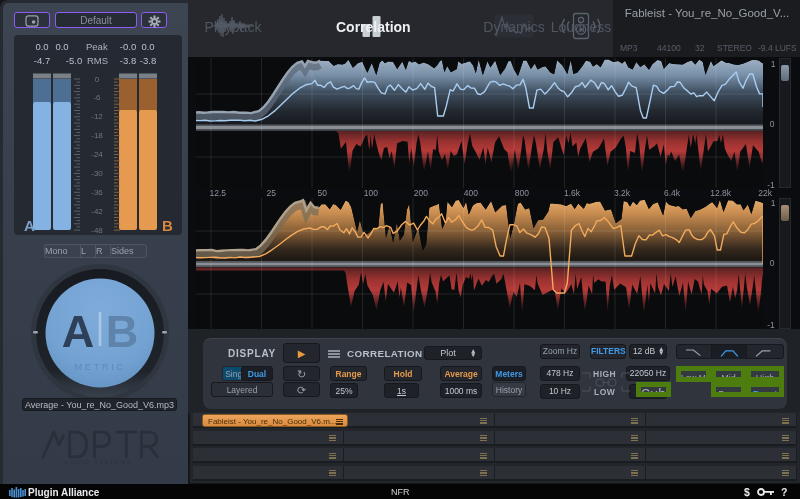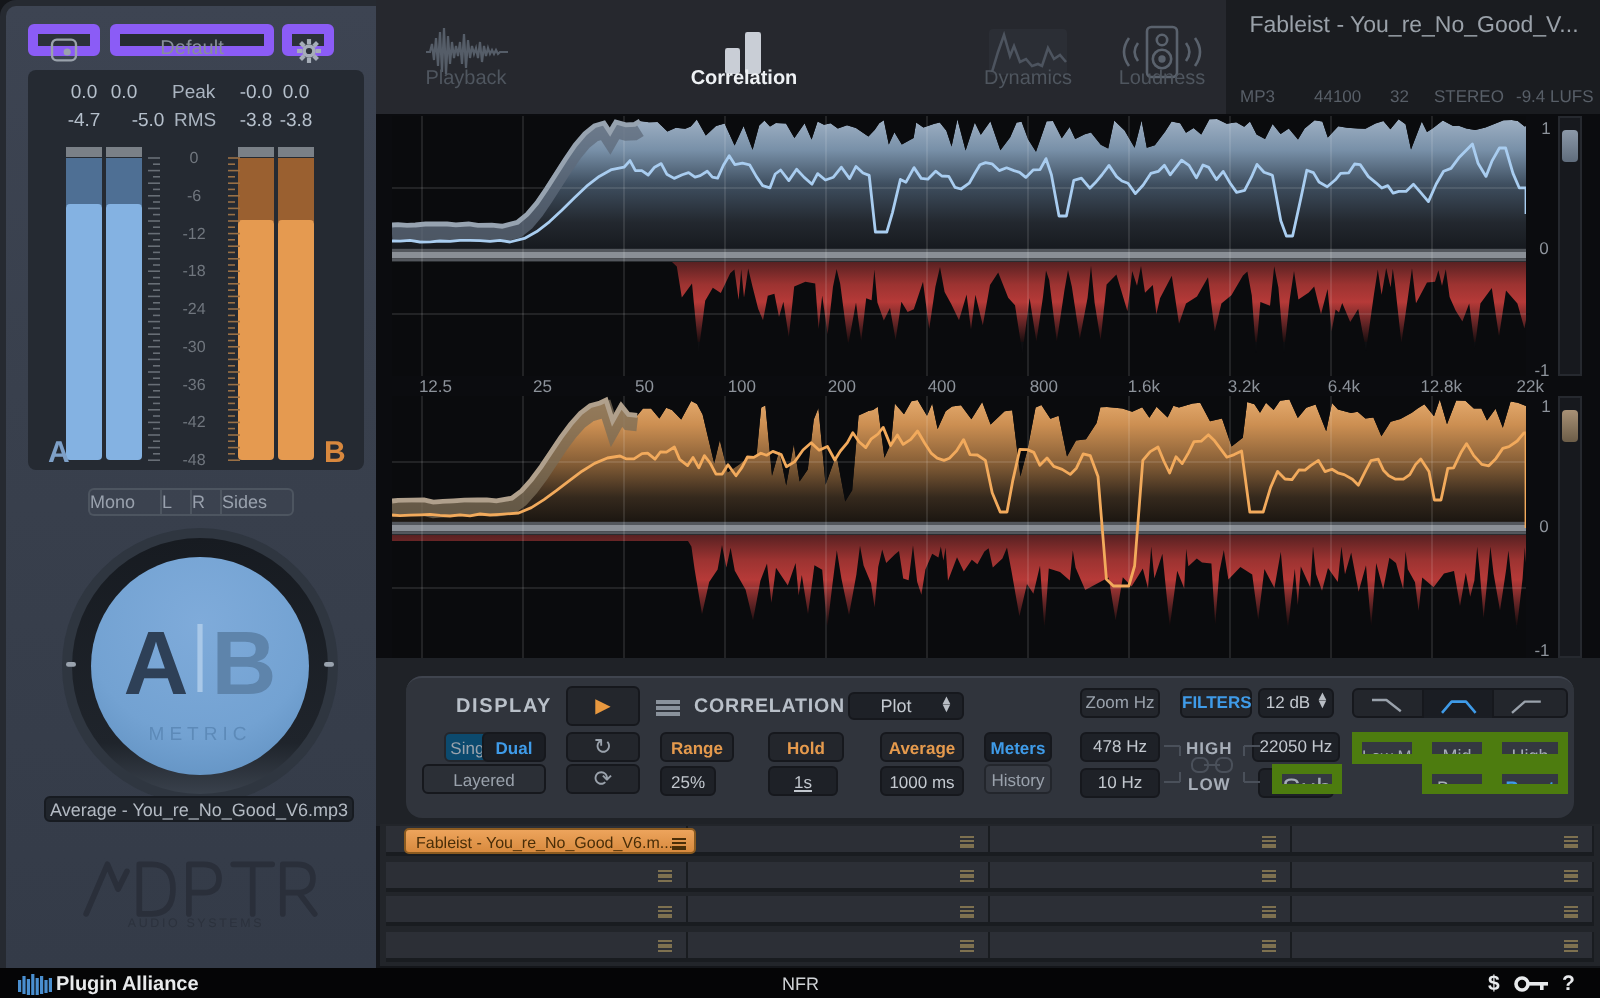--- a/index.html
+++ b/index.html
@@ -1,30 +1,30 @@
 <!DOCTYPE html>
 <html><head><meta charset="utf-8"><style>
 *{margin:0;padding:0;box-sizing:border-box}
 html,body{width:800px;height:499px;overflow:hidden;background:#14161a;font-family:"Liberation Sans",sans-serif}
 .abs{position:absolute}
 #root{position:relative;width:800px;height:499px}
 
 #lpanel{left:0;top:0;width:188px;height:484px;background:linear-gradient(180deg,#3d4452 0%,#39404d 40%,#343b48 100%);border-radius:8px 0 0 0;border-left:3px solid #262a31;border-top:3px solid #262a31;}
-.tbtn{top:12px;height:16px;background:#2c313a;border:5px solid #8b5cf6;border-radius:3px;color:#9aa2ac}
+.tbtn{top:12px;height:16px;background:#2c313a;border:1px solid #8b5cf6;border-radius:3px;color:#9aa2ac}
 #meterpanel{left:14px;top:35px;width:168px;height:200px;background:#252a32;border-radius:4px}
 .mv{position:absolute;top:41px;font-size:9.5px;color:#b6c0cc}
 .mv2{position:absolute;top:55px;font-size:9.5px;color:#b6c0cc}
 .mlab{position:absolute;font-size:9.5px;color:#aab4c0}
 .grp{position:absolute;border:1px solid #4d5560;color:#99a1ad;font-size:9px;background:rgba(255,255,255,0.02)}
 #songfield{left:22px;top:398px;width:155px;height:13px;background:#20252c;border:1px solid #171b21;border-radius:3px;color:#b4bbc4;font-size:9px;text-align:center;line-height:12px}
 
 #topbar{left:187px;top:0;width:613px;height:57px;background:#26282e}
 #topbarR{left:613px;top:0;width:187px;height:57px;background:#1a1c20}
 .tab{position:absolute;top:0;width:66px;height:57px;text-align:center}
-.tab .lbl{position:absolute;bottom:12px;width:100%;font-size:10px;color:#4f565f}
+.tab .lbl{position:absolute;bottom:22px;width:100%;font-size:14px;color:#4f565f}
 .tab.sel .lbl{color:#eef1f4;font-weight:bold}
 #title{left:617px;top:7px;width:180px;font-size:11.5px;color:#9aa1a9;text-align:center;white-space:nowrap}
 .meta{position:absolute;top:43px;font-size:8.5px;color:#585f68}
 
 #plotbg{left:187px;top:57px;width:613px;height:280px;background:#0b0c0f}
 .scale{position:absolute;font-size:8.5px;color:#8d939b;width:14px;text-align:center}
 .flabel{position:absolute;top:188px;font-size:8.5px;color:#8d939b;text-align:right;width:30px}
 .sbar{position:absolute;left:779px;width:12px;background:#17191e;border:1px solid #26292f}
 
 #ctl{left:203px;top:338px;width:584px;height:71px;background:#30343c;border-radius:8px;border-top:1px solid #3f444e}

